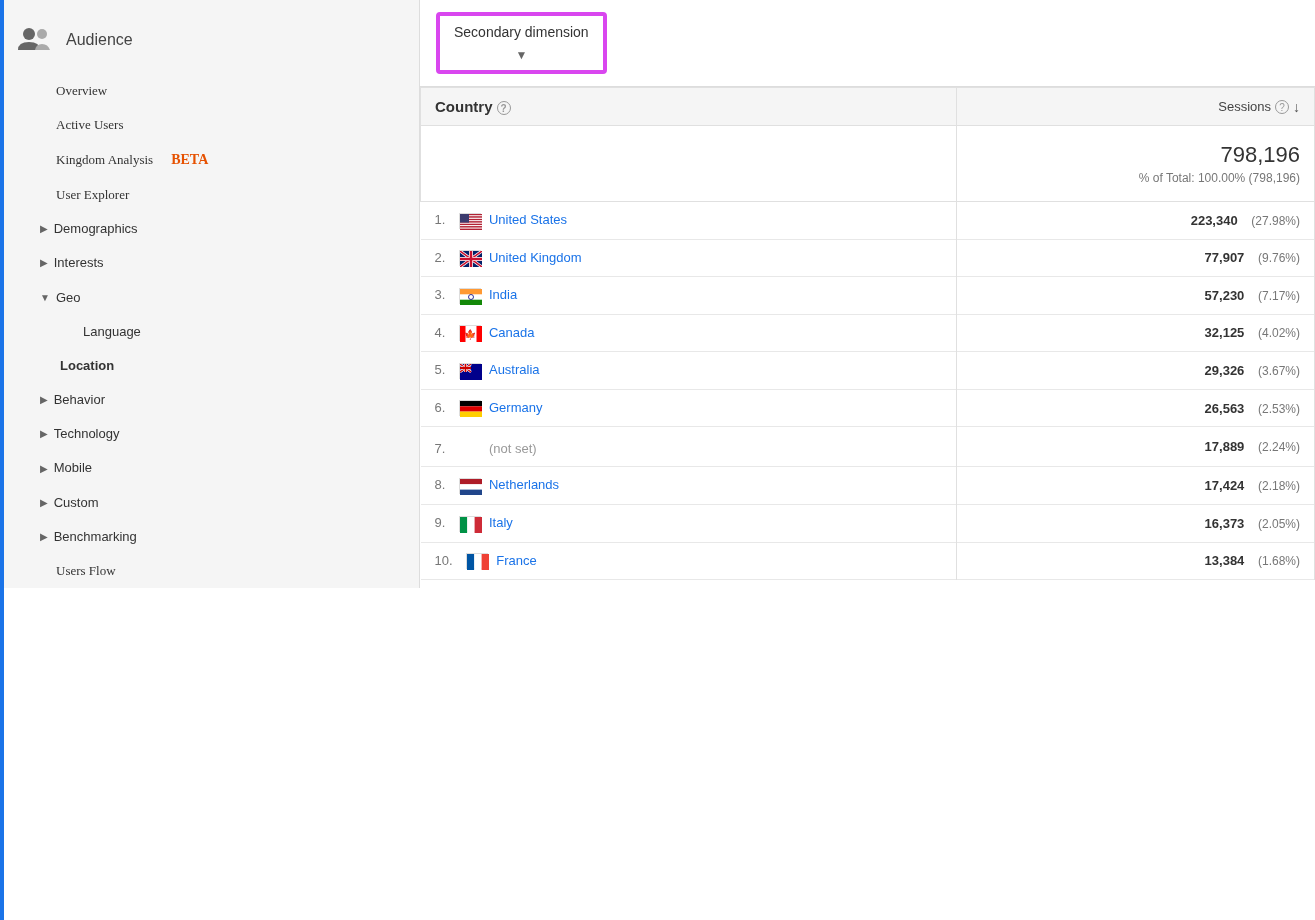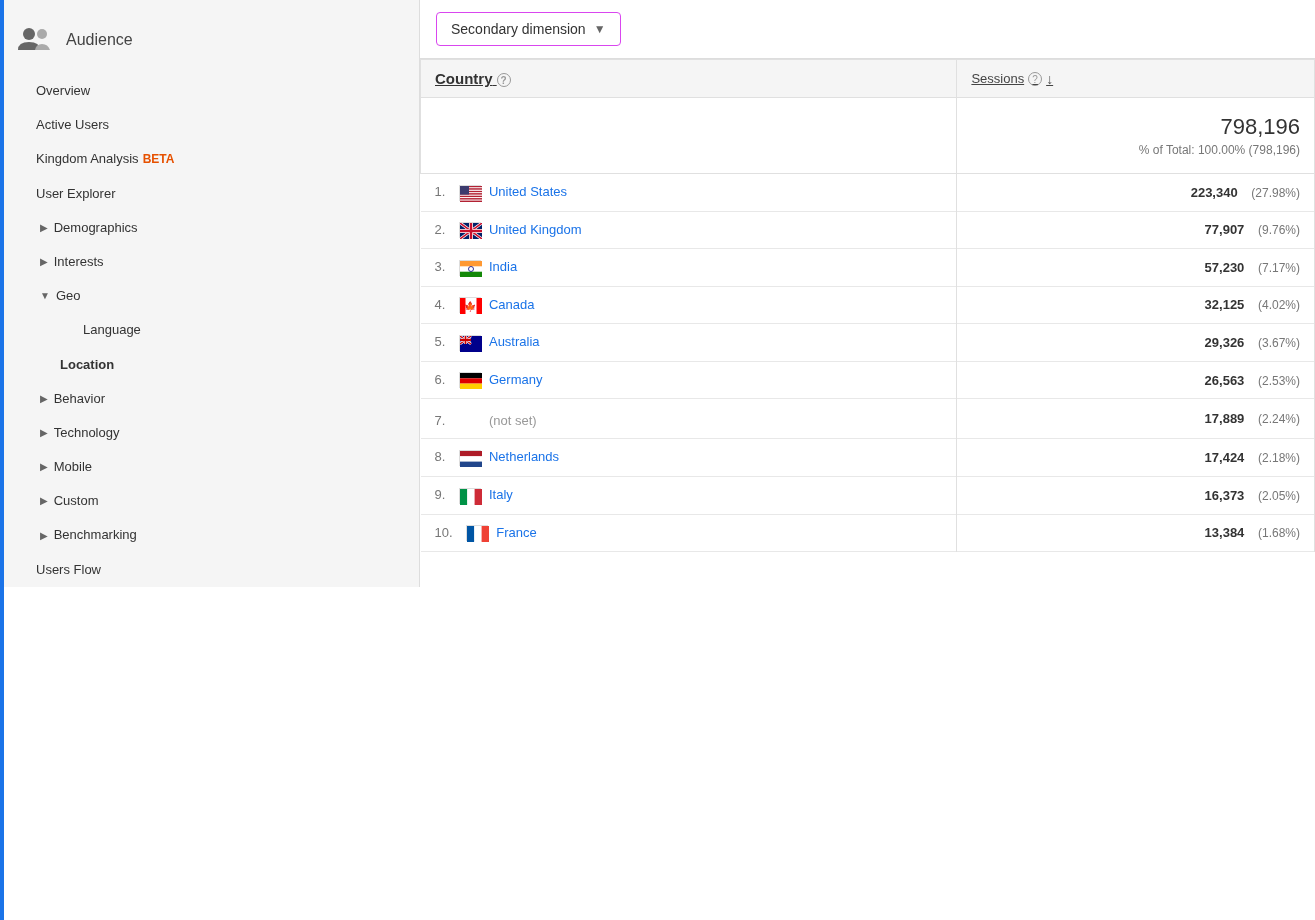--- a/index.html
+++ b/index.html
@@ -31,30 +31,30 @@
     }
     .nav-item {
       display: flex;
       align-items: center;
       padding: 8px 16px 8px 40px;
       cursor: pointer;
       color: #333;
       font-size: 13px;
       line-height: 1.4;
     }
-    .nav-item.top-level { padding-left: 36px; }
+    .nav-item.top-level { padding-left: 56px; font-family: Liberation Serif, serif; }
     .nav-item.collapsible { padding-left: 40px; }
     .nav-item.sub-item { padding-left: 83px; }
     .nav-item.active-location { font-weight: bold; padding-left: 60px; align-items: center; }
     .triangle { margin-right: 6px; font-size: 10px; color: #666; }
     .beta-badge {
-      font-size: 12px;
+      font-size: 14px;
       color: #e65100;
       font-weight: bold;
-      margin-left: 4px;
+      margin-left: 18px;
       vertical-align: super;
     }
     .blue-bar {
       width: 4px;
       background: #1a73e8;
       position: absolute;
       left: 0;
       top: 0;
       bottom: 0;
     }
@@ -71,27 +71,28 @@
     }
     .toolbar {
       padding: 12px 16px;
       border-bottom: 1px solid #ddd;
       background: #fff;
     }
     .secondary-dim-btn {
       display: inline-flex;
       align-items: center;
       gap: 8px;
-      border: 1px solid #d946ef;
+      border: 4px solid #d946ef;
       border-radius: 4px;
       padding: 8px 14px;
       background: #fff;
       cursor: pointer;
       font-size: 14px;
       color: #333;
+      flex-direction: column;
     }
     .secondary-dim-btn .chevron {
       font-size: 12px;
       color: #666;
     }
 
     
     .table-container {
       flex: 1;
       overflow-y: auto;
@@ -103,36 +104,36 @@
     thead tr {
       background: #f5f5f5;
     }
     th {
       border: 1px solid #e0e0e0;
       padding: 10px 14px;
       text-align: left;
       font-size: 13px;
       color: #444;
       font-weight: normal;
-      text-decoration: underline;
     }
     .th-country {
       width: 60%;
       font-size: 15px;
       font-weight: bold;
       color: #333;
     }
     .th-sessions {
       background: #f5f5f5;
       text-align: right;
       width: 40%;
     }
     .sessions-header {
       display: flex;
       align-items: center;
+      justify-content: flex-end;
       gap: 4px;
     }
     .help-icon {
       display: inline-block;
       width: 14px;
       height: 14px;
       border-radius: 50%;
       border: 1px solid #999;
       color: #999;
       font-size: 10px;

